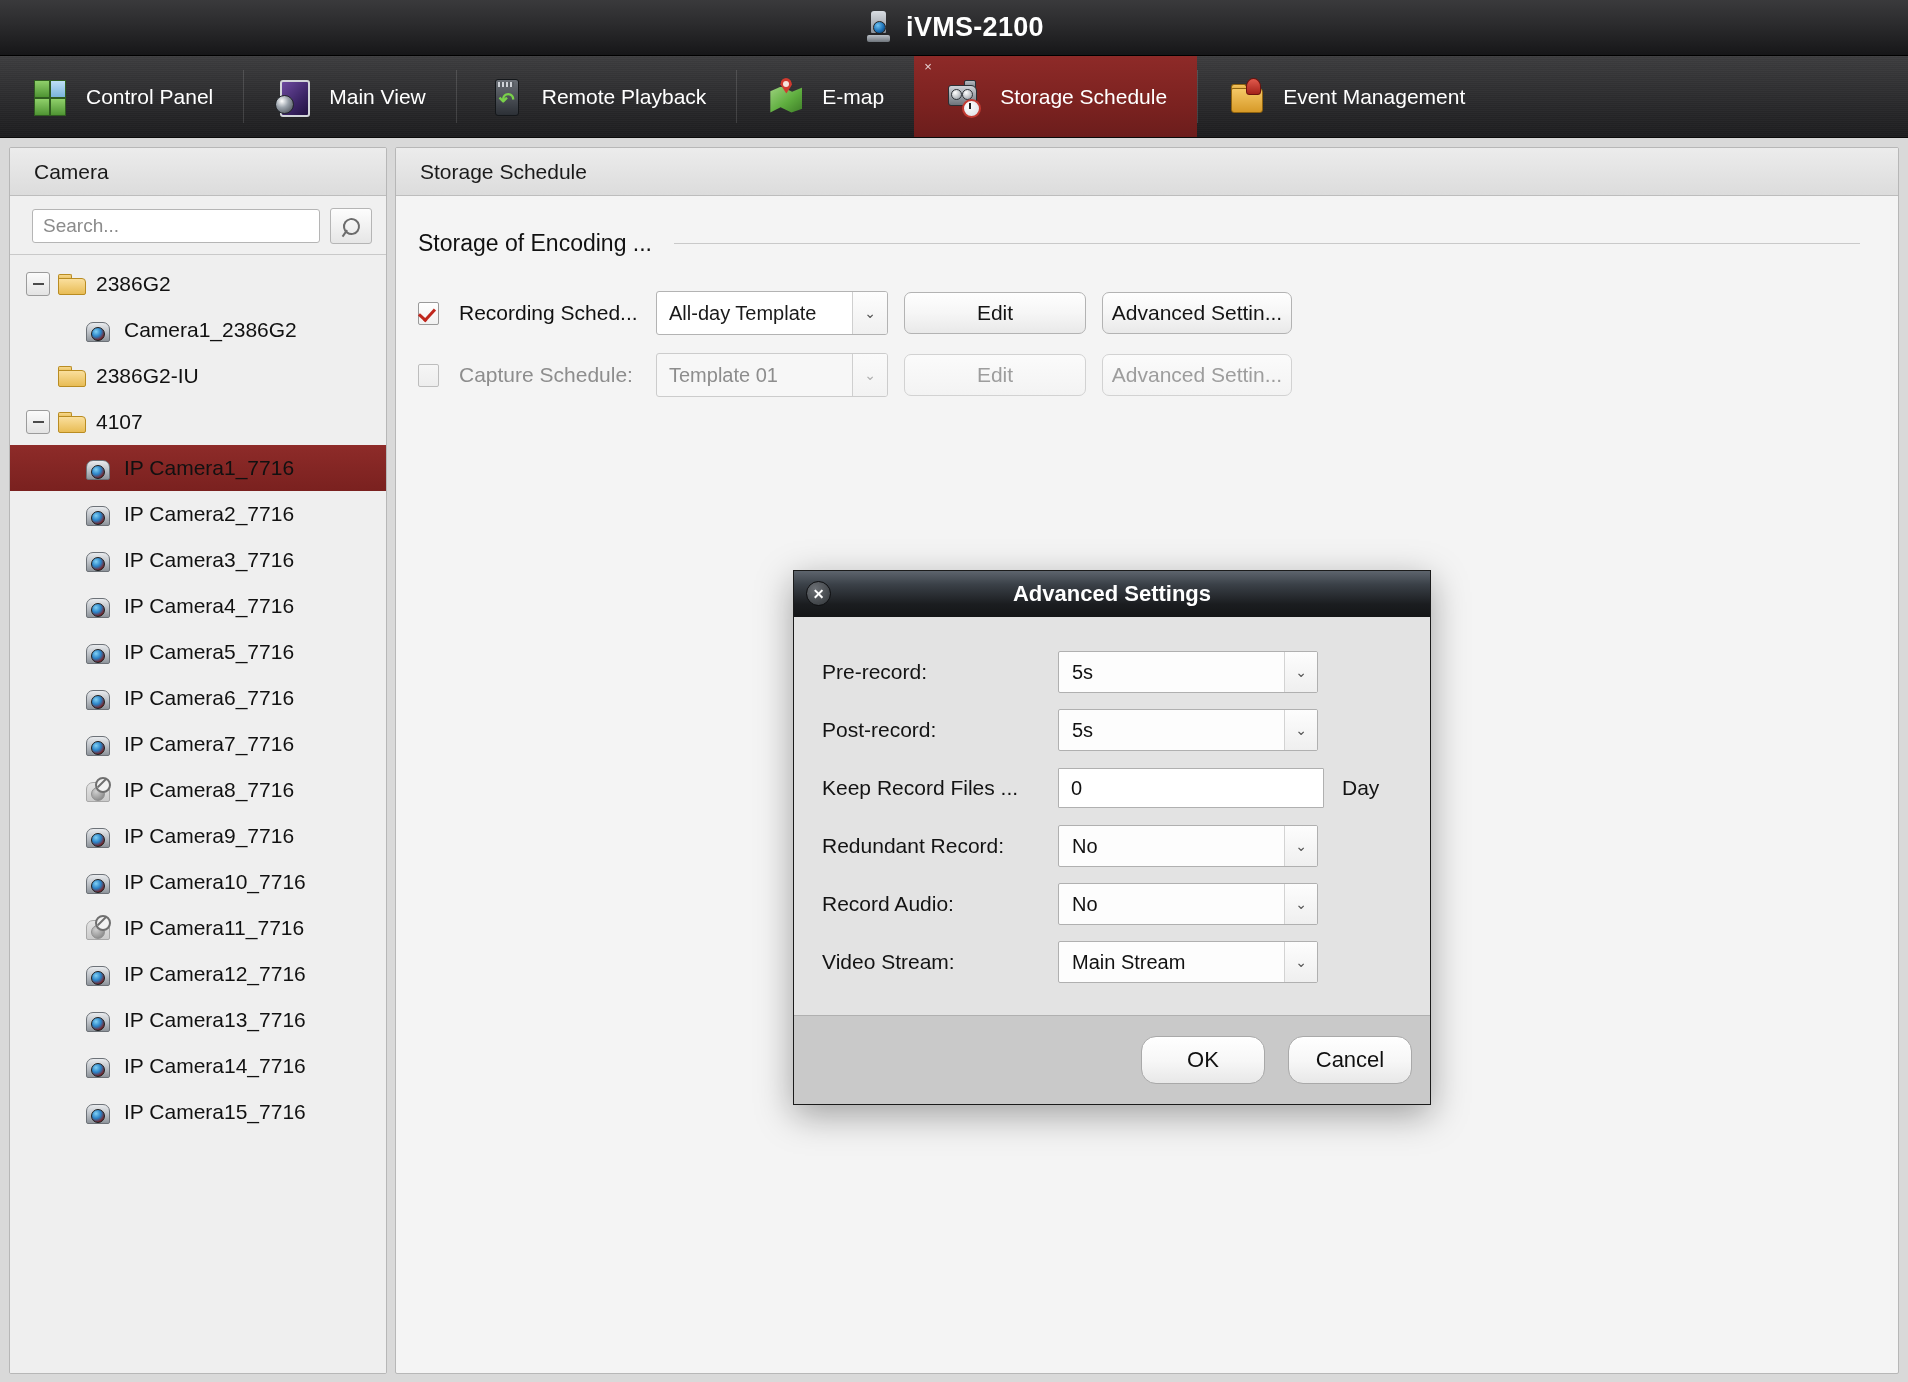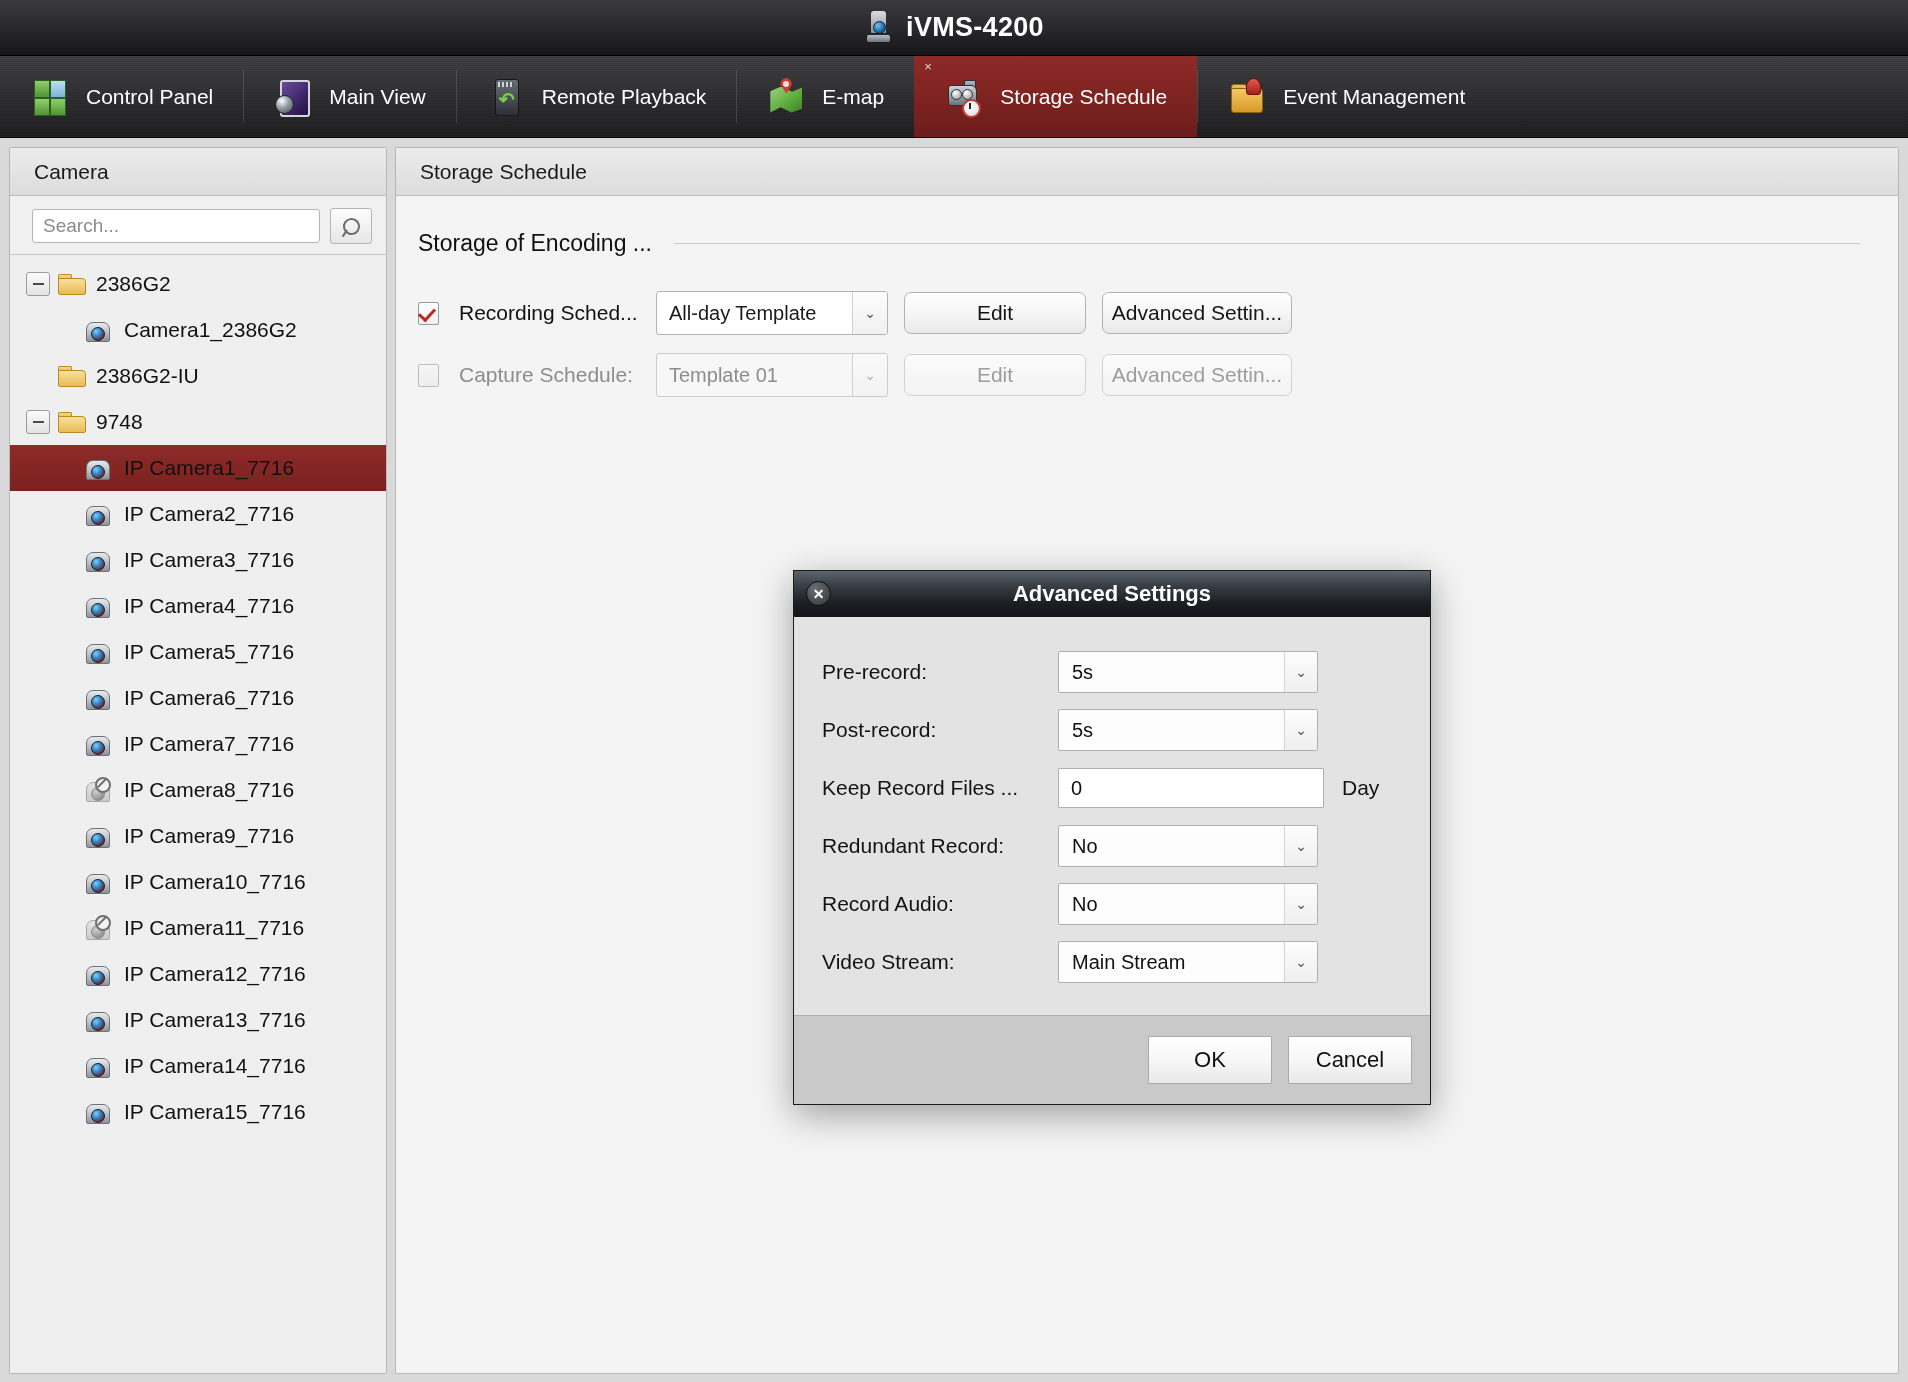--- a/index.html
+++ b/index.html
@@ -615,42 +615,43 @@
     display: flex;
     align-items: center;
     justify-content: flex-end;
     gap: 16px;
     padding-right: 18px;
   }
   .dlg-btn {
     width: 122px;
     height: 46px;
     border: 1px solid #a9a9a9;
-    border-radius: 1px;
+    border-radius: 15px;
     background: linear-gradient(to bottom,#ffffff 0%,#f7f7f7 52%,#e8e8e8 100%);
     font-size: 22px;
     color: #101010;
     display: flex; align-items: center; justify-content: center;
     cursor: pointer;
     font-family: "Liberation Sans", sans-serif;
+    margin-left: 7px;
   }
 </style>
 </head>
 <body>
 
 <div id="app">
 
   <div class="titlebar">
     <div class="title-wrap">
       <span class="app-logo">
         <span class="cam-body"></span>
         <span class="cam-lens"></span>
         <span class="cam-base"></span>
       </span>
-      <span class="app-title">iVMS-4200</span>
+      <span class="app-title">iVMS-2100</span>
     </div>
   </div>
 
   <div class="navbar">
 
     <div class="nav-item">
       <span class="nav-icon ic-panel">
         <span class="tile t1"></span>
           <span class="tile t2"></span>
         <span class="tile t3"></span>
@@ -743,21 +744,21 @@
               <span class="fb"></span>
             </span>
             <span class="node-label">2386G2-IU</span>
           </div>
           <div class="tree-row indent-1">
             <span class="expander"></span>
             <span class="folder-ic">
               <span class="ft"></span>
               <span class="fb"></span>
             </span>
-            <span class="node-label">9748</span>
+            <span class="node-label">4107</span>
           </div>
           <div class="tree-row selected indent-2">
             <span class="cam-ic">
               <span class="shell"></span>
               <span class="lens"></span>
             </span>
             <span class="node-label">IP Camera1_7716</span>
           </div>
           <div class="tree-row indent-2">
             <span class="cam-ic">

